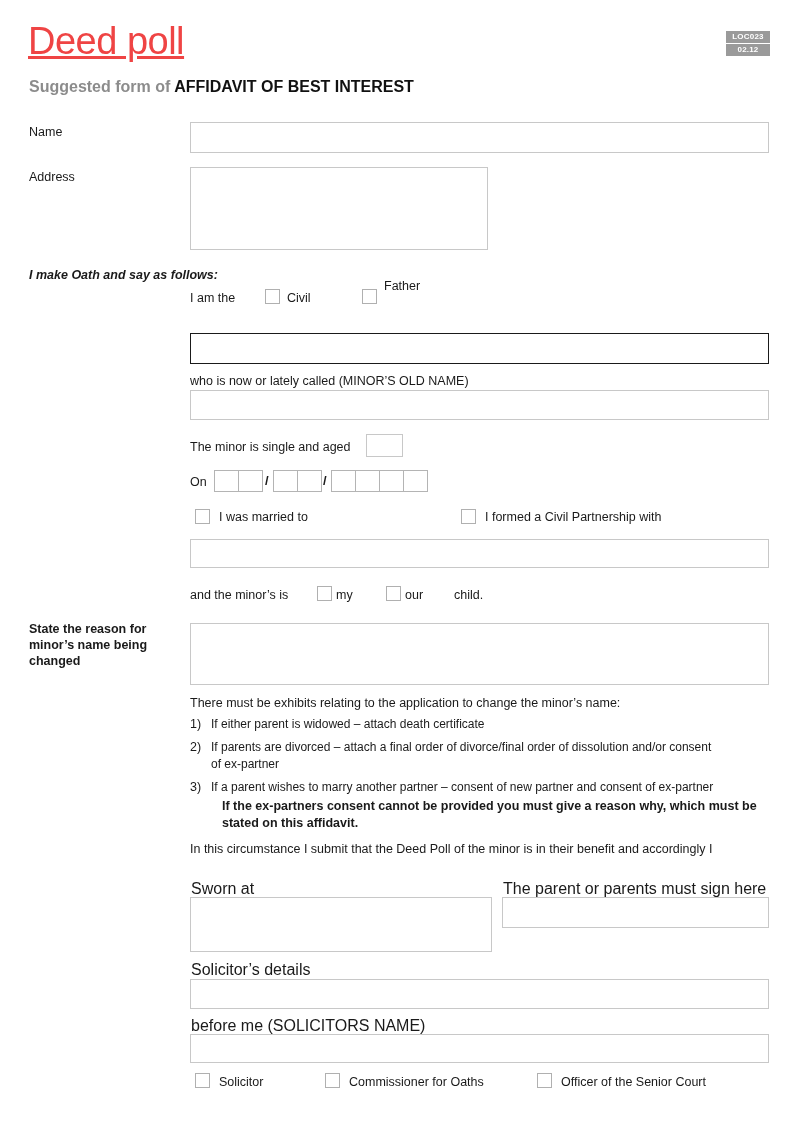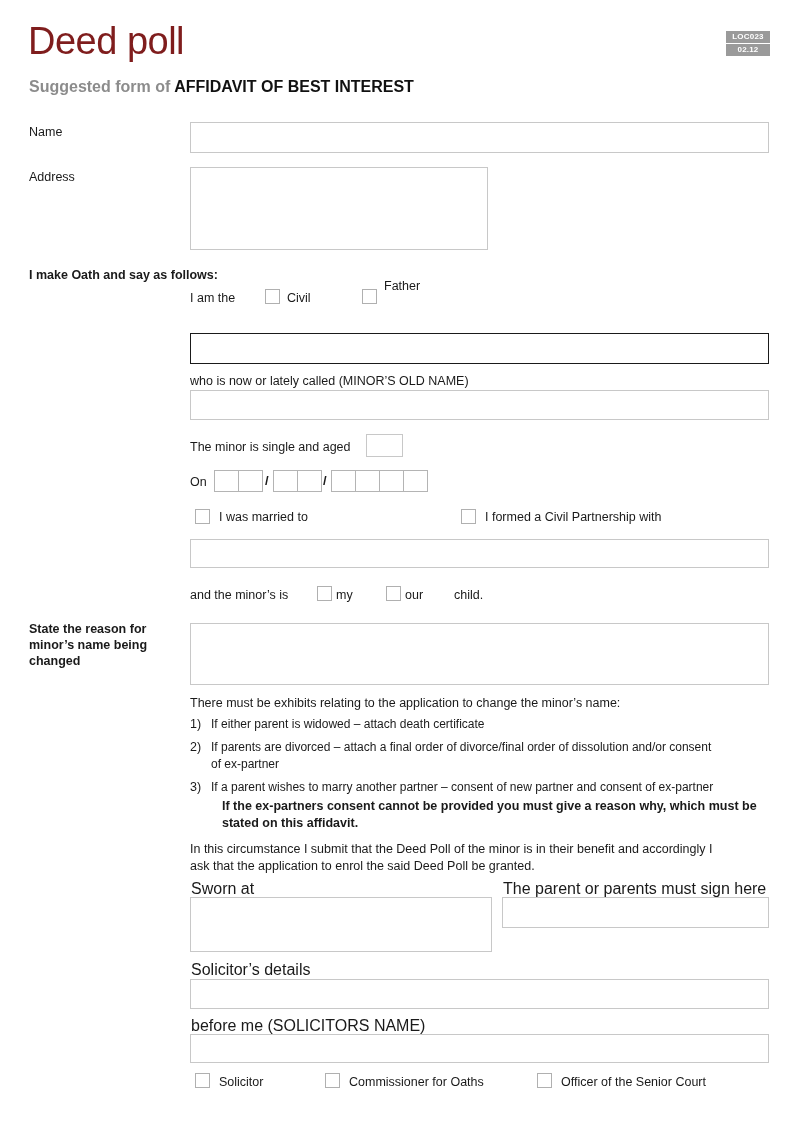--- a/index.html
+++ b/index.html
@@ -25,22 +25,23 @@
   }
 
   
   .title {
     position: absolute;
     left: 28px;
     top: 22px;
     font-size: 38px;
     font-weight: 400;
     letter-spacing: -0.5px;
-    color: #7f1d1d;
+    color: #ef4444;
     line-height: 1;
+    text-decoration: underline;
   }
   .subtitle {
     position: absolute;
     left: 29px;
     top: 79px;
     font-size: 16px;
     font-weight: bold;
     line-height: 1;
     white-space: nowrap;
   }
@@ -161,21 +162,21 @@
     <div class="code-line">LOC023</div>
     <div class="code-line second">02.12</div>
   </div>
 
   <div class="lbl-left" style="left:29px; top:124px;">Name</div>
   <div class="field" style="left:190px; top:122px; width:579px; height:31px;"></div>
 
   <div class="lbl-left" style="left:29px; top:169px;">Address</div>
   <div class="field" style="left:190px; top:167px; width:298px; height:83px;"></div>
 
-  <div class="lbl-left bold" style="left:29px; top:267px;">I make Oath and say as follows:</div>
+  <div class="lbl-left bold" style="left:29px; top:267px;font-style:italic;">I make Oath and say as follows:</div>
 
   <div class="inline-text" style="left:190px; top:290px;">I am the</div>
   <div class="cbox" style="left:265px; top:289px;"></div>
   <div class="inline-text" style="left:287px; top:290px;">Civil</div>
   <div class="cbox" style="left:362px; top:289px;"></div>
   <div class="inline-text" style="left:384px; top:278px;">Father</div>
 
   <div class="field emphasis" style="left:190px; top:333px; width:579px; height:31px;"></div>
 
   <div class="inline-text" style="left:190px; top:373px;"><span>who is now or lately called (MINOR’S </span><span class="bold">OLD NAME</span><span>)</span></div>
@@ -231,21 +232,20 @@
   <div class="listnum" style="left:190px; top:779px;">3)</div>
   <div class="listbody" style="left:211px; top:779px; width:575px;">If a parent wishes to marry another partner – consent of new partner and consent of ex-partner</div>
 
   <div class="para" style="left:222px; top:798px; width:560px;font-weight:bold;">
     <div>If the ex-partners consent cannot be provided you must give a reason why, which must be</div>
     <div>stated on this affidavit.</div>
   </div>
 
   <div class="para" style="left:190px; top:841px; width:585px;">
     <div>In this circumstance I submit that the Deed Poll of the minor is in their benefit and accordingly I</div>
-    <div>ask that the application to enrol the said Deed Poll be granted.</div>
   </div>
 
   <div class="field-caption" style="left:191px; top:882px;">Sworn at</div>
   <div class="field" style="left:190px; top:897px; width:302px; height:55px;"></div>
 
   <div class="field-caption" style="left:503px; top:882px;">The parent or parents must sign here</div>
   <div class="field" style="left:502px; top:897px; width:267px; height:31px;"></div>
 
   <div class="field-caption" style="left:191px; top:963px;">Solicitor’s details</div>
   <div class="field" style="left:190px; top:979px; width:579px; height:30px;"></div>

